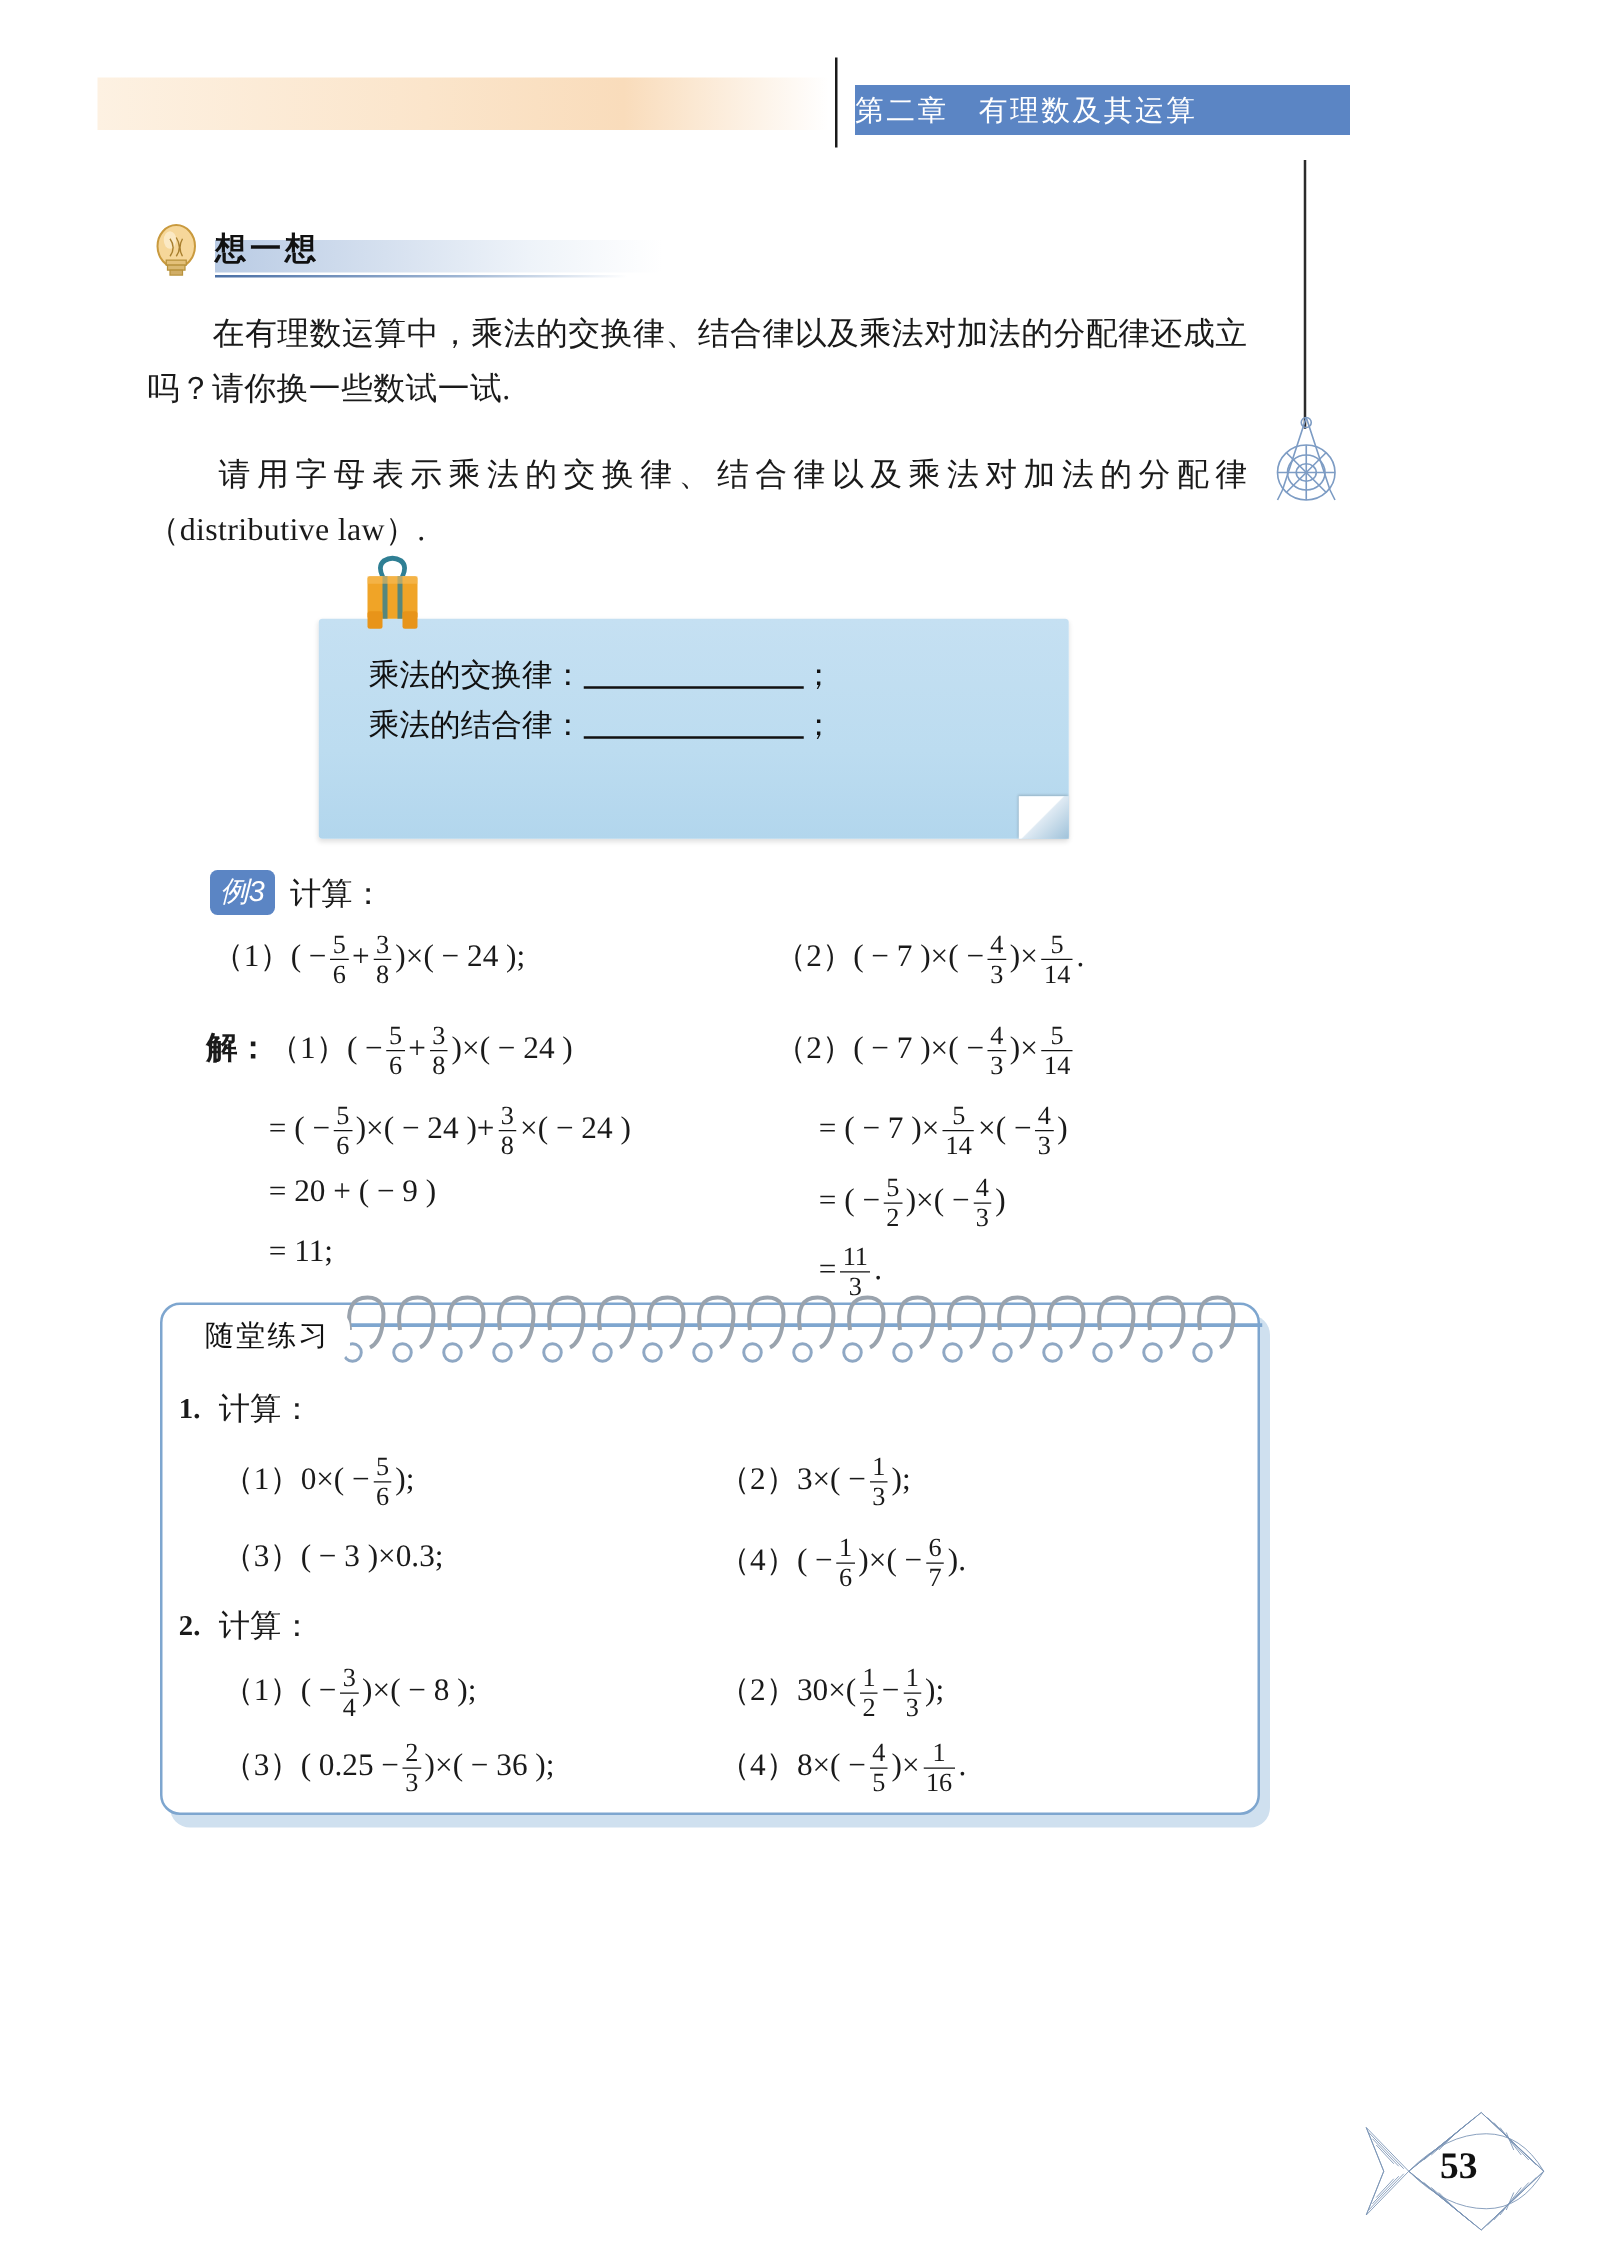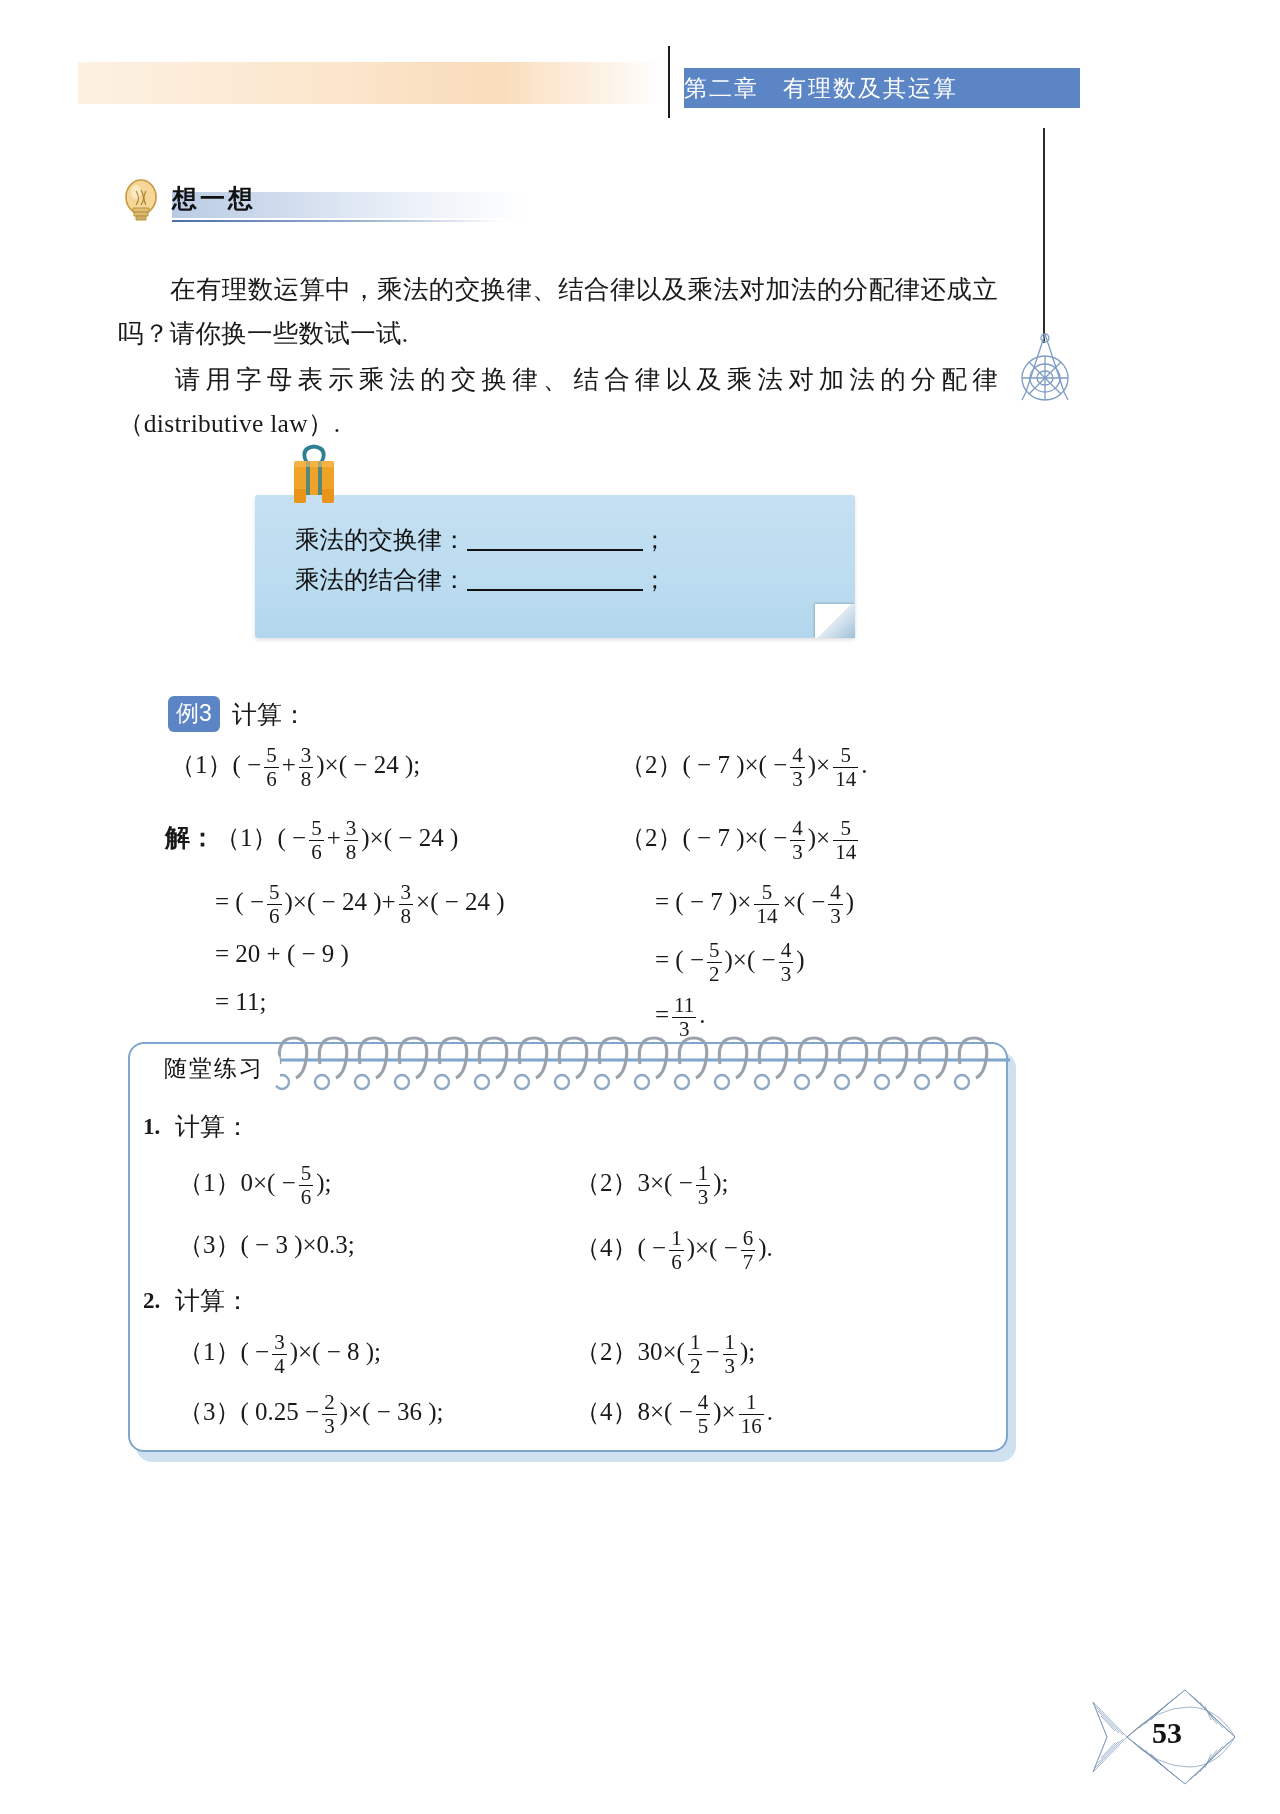--- a/index.html
+++ b/index.html
@@ -51,31 +51,31 @@
     content:""; position:absolute; left:0; bottom:-4px; width:330px; height:2px;
     background:linear-gradient(90deg,#4a6fa5 0%,#9fb6d4 60%,#ffffff 100%);
   }
 
   
   .para {
     position:absolute;
     font-size:25.5px; line-height:44px; letter-spacing:0.3px;
     text-align:justify;
   }
-  #para1 { left:118px; top:245px; width:880px;margin-top:23px; }
+  #para1 { left:118px; top:245px; width:880px; }
   #para2 { left:118px; top:358px; width:880px; }
   .indent { display:inline-block; width:52px; }
 
   
   .compass { position:absolute; left:1010px; top:330px; width:70px; height:85px; }
   .compass-line { position:absolute; left:1043px; top:128px; width:2px; height:215px; background:#2b2b2b; }
 
   
   .bluebox {
-    position:absolute; left:255px; top:495px; width:600px; height:143px;
+    position:absolute; left:255px; top:495px; width:600px; height:176px;
     background:linear-gradient(180deg,#c5e0f2 0%,#bcdcf0 60%,#b2d6ed 100%);
     border-radius:3px 3px 3px 3px;
     box-shadow:0 2px 4px rgba(0,0,0,.12);
   }
   .bluebox::after{ 
     content:""; position:absolute; right:0; bottom:0;
     width:40px; height:34px;
     background:linear-gradient(135deg,#ffffff 48%,#dfeaf3 50%,#9fc2da 100%);
     box-shadow:-1px -1px 2px rgba(0,0,0,.18);
   }
@@ -87,20 +87,21 @@
   .bb-line:nth-of-type(1){ top:30px; }
   .blank { display:inline-block; border-bottom:2px solid #111; height:22px; vertical-align:-3px; }
 
   
   .ex-badge {
     position:absolute; left:168px; top:696px;
     background:#5b85c4; color:#fff;
     font-family:"Liberation Sans","DejaVu Sans",sans-serif;
     font-size:23px; padding:2px 8px 3px 8px; border-radius:6px;
     letter-spacing:0px;
+    font-style:italic;
   }
   .ex-word { position:absolute; left:232px; top:698px; font-size:25px; }
 
   .math { font-size:25px; white-space:nowrap; }
   .mcol-l { position:absolute; left:170px; }
   .mcol-r { position:absolute; left:620px; }
 
   
   .fr { display:inline-block; vertical-align:-0.52em; text-align:center; margin:0 3px; line-height:1; }
   .fr > span { display:block; font-size:21px; padding:0 2px; }

